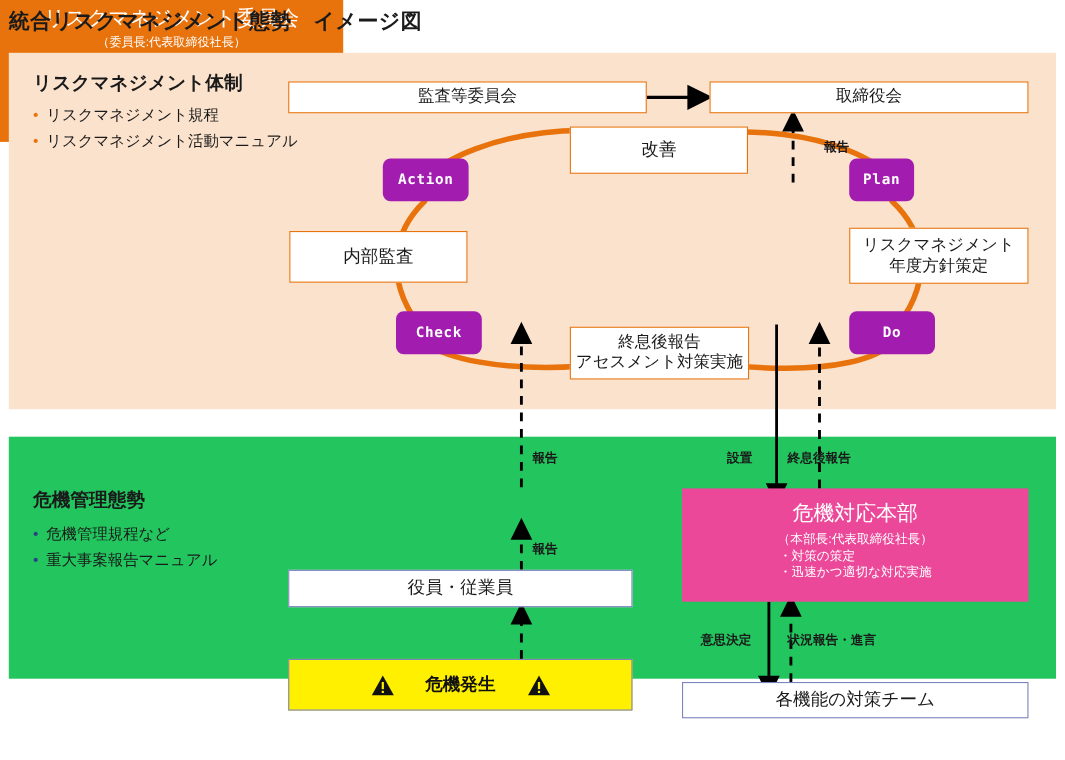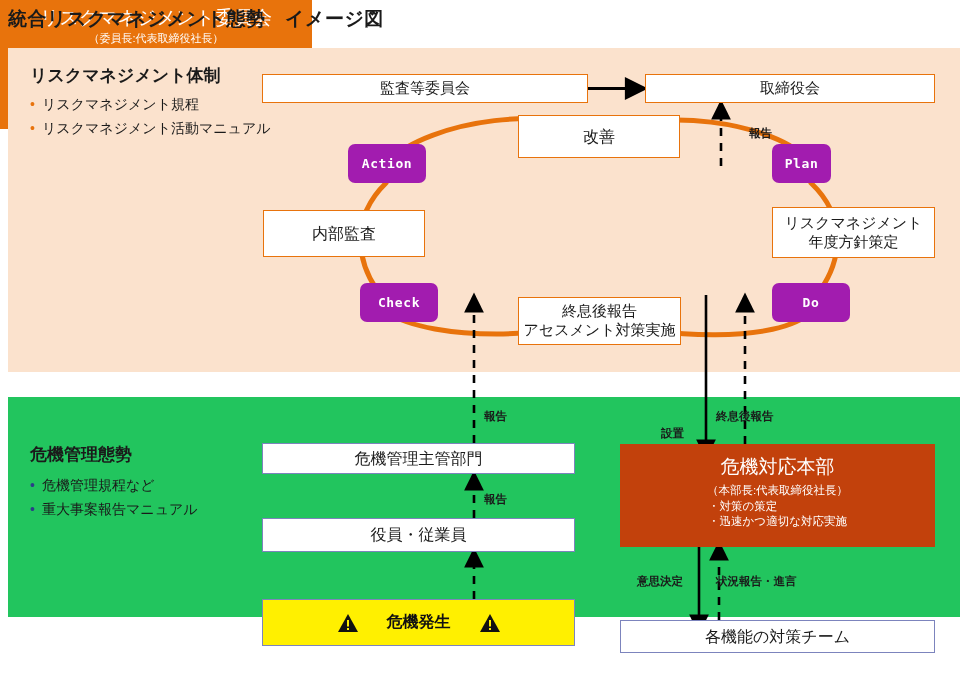--- a/index.html
+++ b/index.html
@@ -101,38 +101,38 @@
     left:262px;top:599px;width:313px;height:47px;
     background:#fff000;border:1.5px solid #7c84bd;
     box-sizing:border-box;position:absolute;
     display:flex;align-items:center;justify-content:center;gap:28px;
     font-size:16px;font-weight:bold;color:#111;
   }
   .warn-icon{display:inline-flex;align-items:center;}
 
   #box-hq{
     left:620px;top:444px;width:315px;height:103px;
-    background:#c2410c;color:#ffffff;
+    background:#ec4899;color:#ffffff;
     position:absolute;box-sizing:border-box;
     display:flex;flex-direction:column;align-items:center;
     padding-top:10px;
   }
   #hq-title{font-size:19px;}
   #hq-chief{font-size:11.5px;margin-top:3px;}
   #hq-items{font-size:11.5px;line-height:15px;margin-top:1px;text-align:left;}
   #hq-items div{white-space:nowrap;}
 
   
   .arrow-label{
     position:absolute;font-size:11.5px;font-weight:bold;
     color:#1a1a1a;white-space:nowrap;
   }
   #lbl-report-board{left:749px;top:126px;}
   #lbl-report-dept{left:484px;top:409px;}
-  #lbl-setup{left:661px;top:426px;}
+  #lbl-setup{left:661px;top:409px;}
   #lbl-after{left:716px;top:409px;}
   #lbl-decision{left:637px;top:574px;}
   #lbl-situation{left:716px;top:574px;}
   #lbl-report-emp{left:484px;top:492px;}
 
   svg.overlay{position:absolute;left:0;top:0;width:968px;height:691px;pointer-events:none;}
 </style>
 </head>
 <body>
 
@@ -220,21 +220,20 @@
     <div id="committee-items">
       <div>・グループのリスク管理</div>
       <div>・リスクマネジメント推進</div>
       <div>・統合リスクマネジメント事務局協議会</div>
       <div>　（リスクモニタリング）など</div>
     </div>
   </div>
 
   <div class="arrow-label" id="lbl-report-board">報告</div>
 
-  <div class="box box-blue" id="box-crisis-dept">危機管理主管部門</div>
 
   <div class="box box-blue" id="box-employees">役員・従業員</div>
 
   <div id="box-crisis-occur">
     <span class="warn-icon">
       <svg width="22" height="20" viewBox="0 0 22 20" aria-hidden="true">
         <path d="M11 1 L21 19 L1 19 Z" fill="#111111"></path>
         <rect x="10" y="7" width="2" height="6.5" fill="#fff000"></rect>
         <rect x="10" y="15" width="2" height="2" fill="#fff000"></rect>
       </svg>

